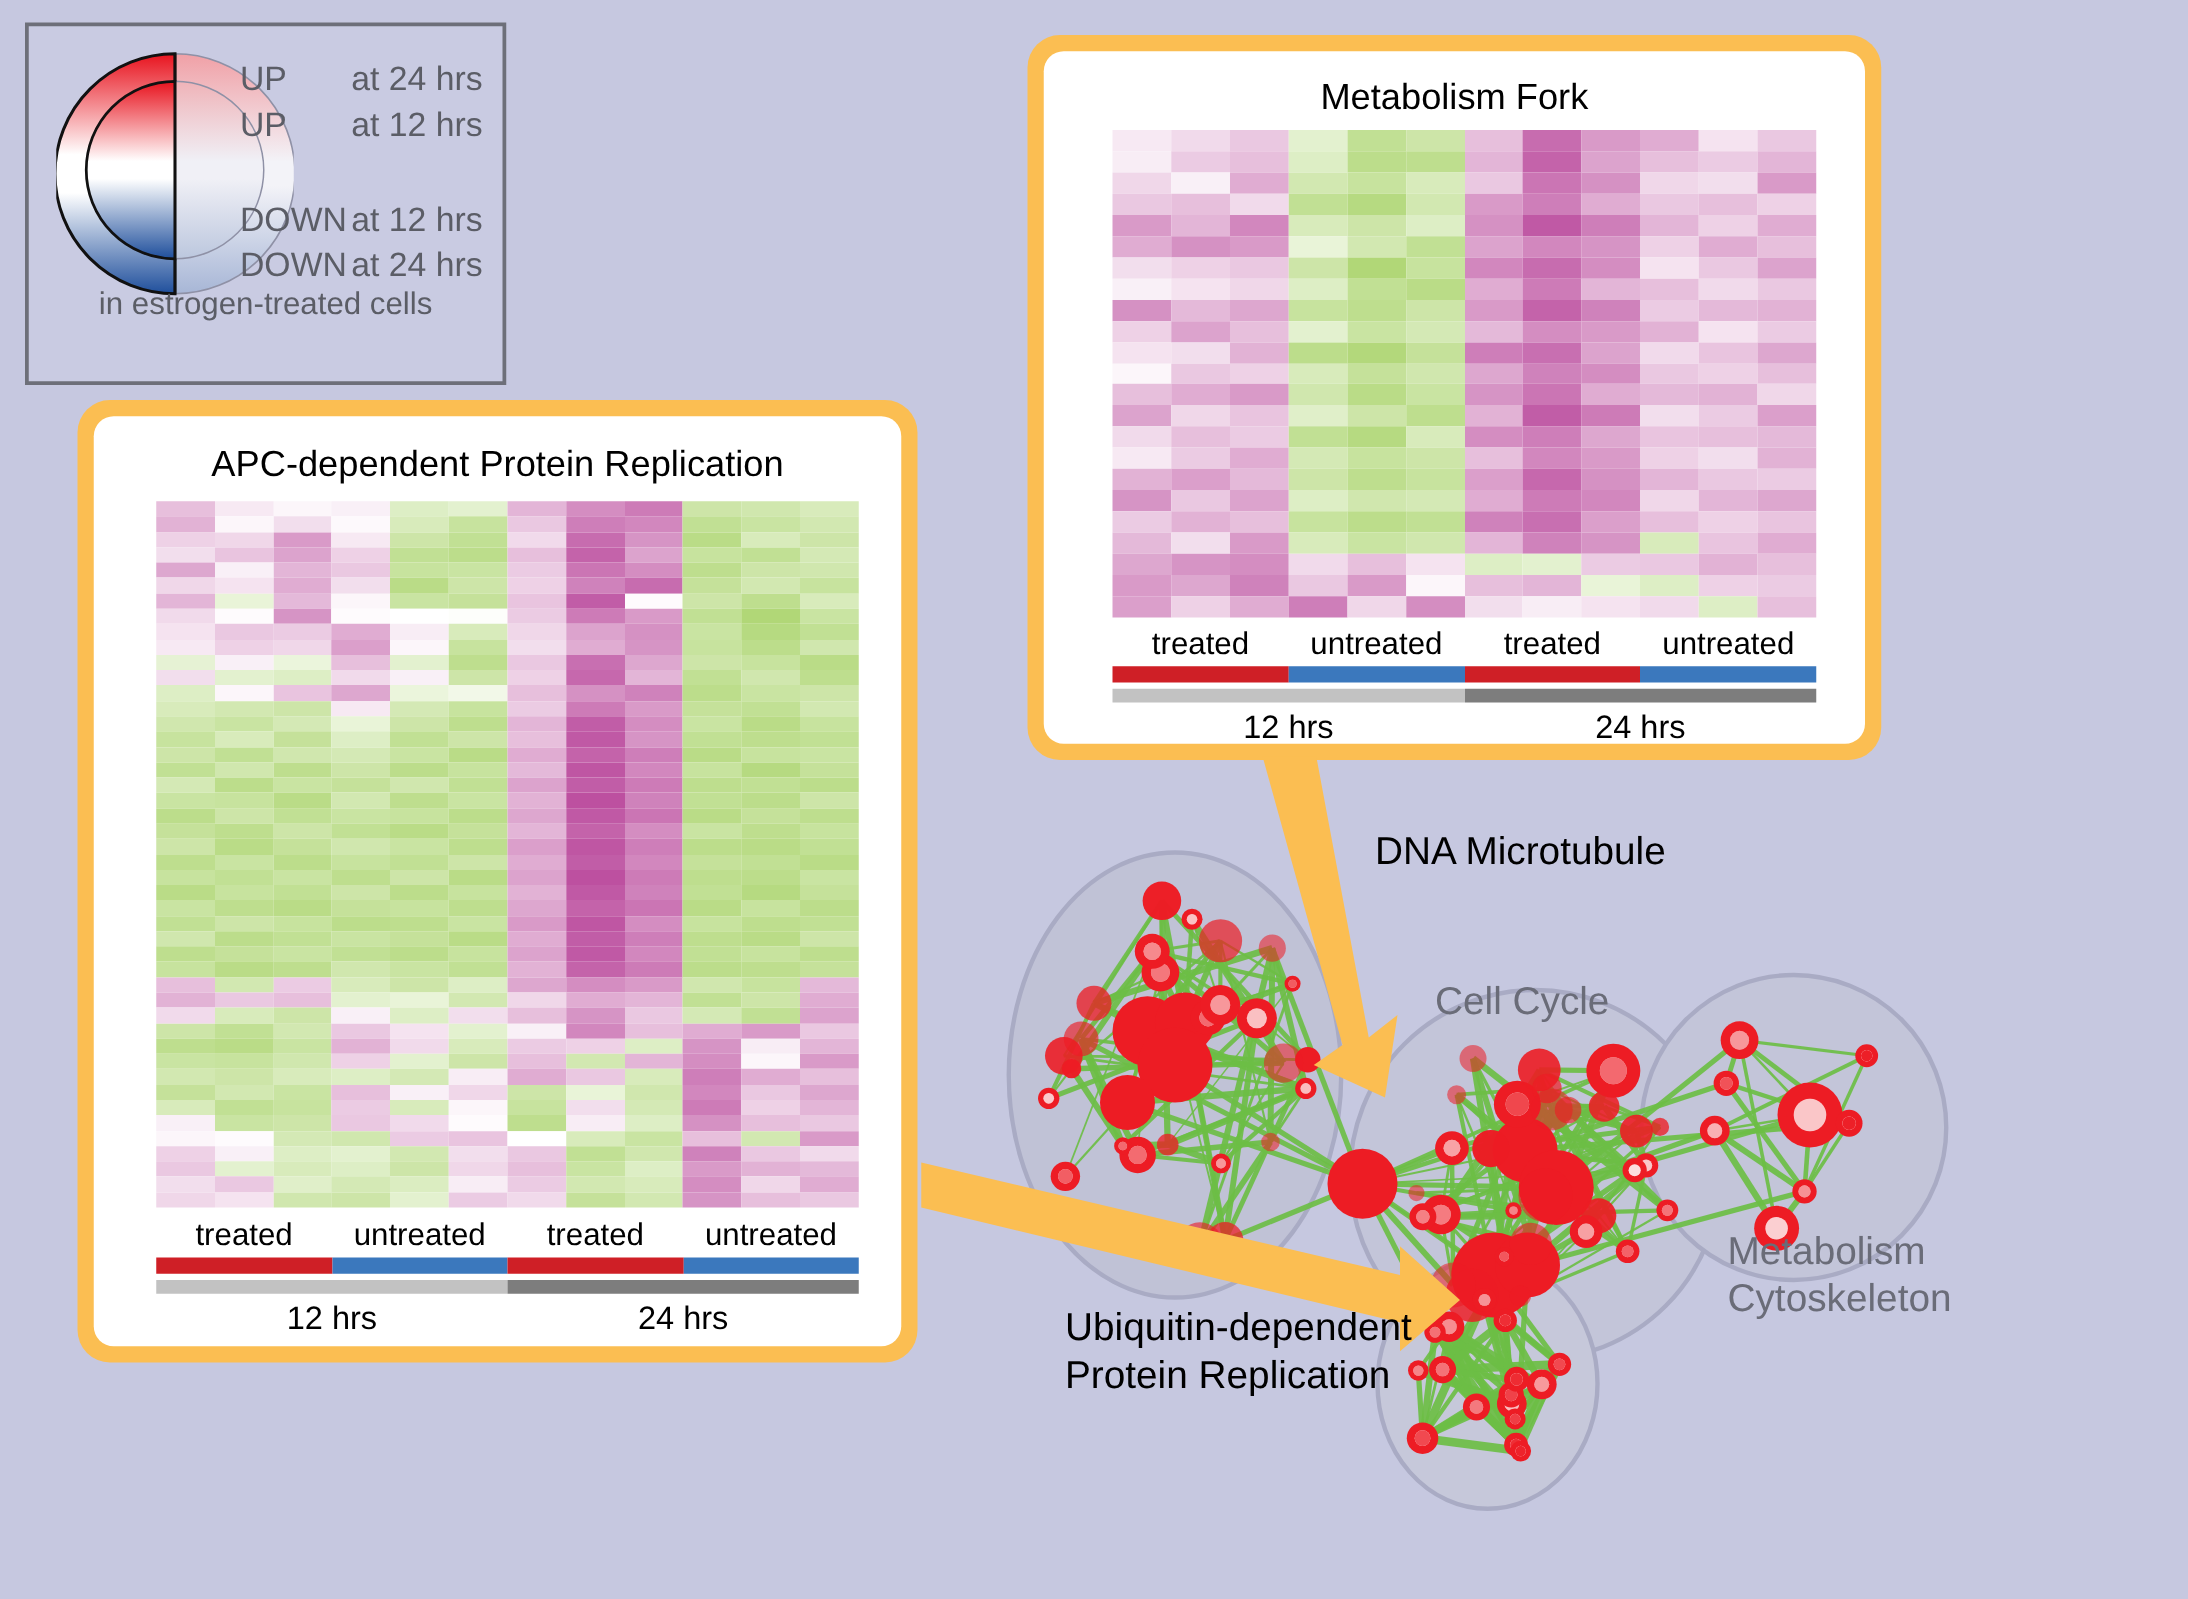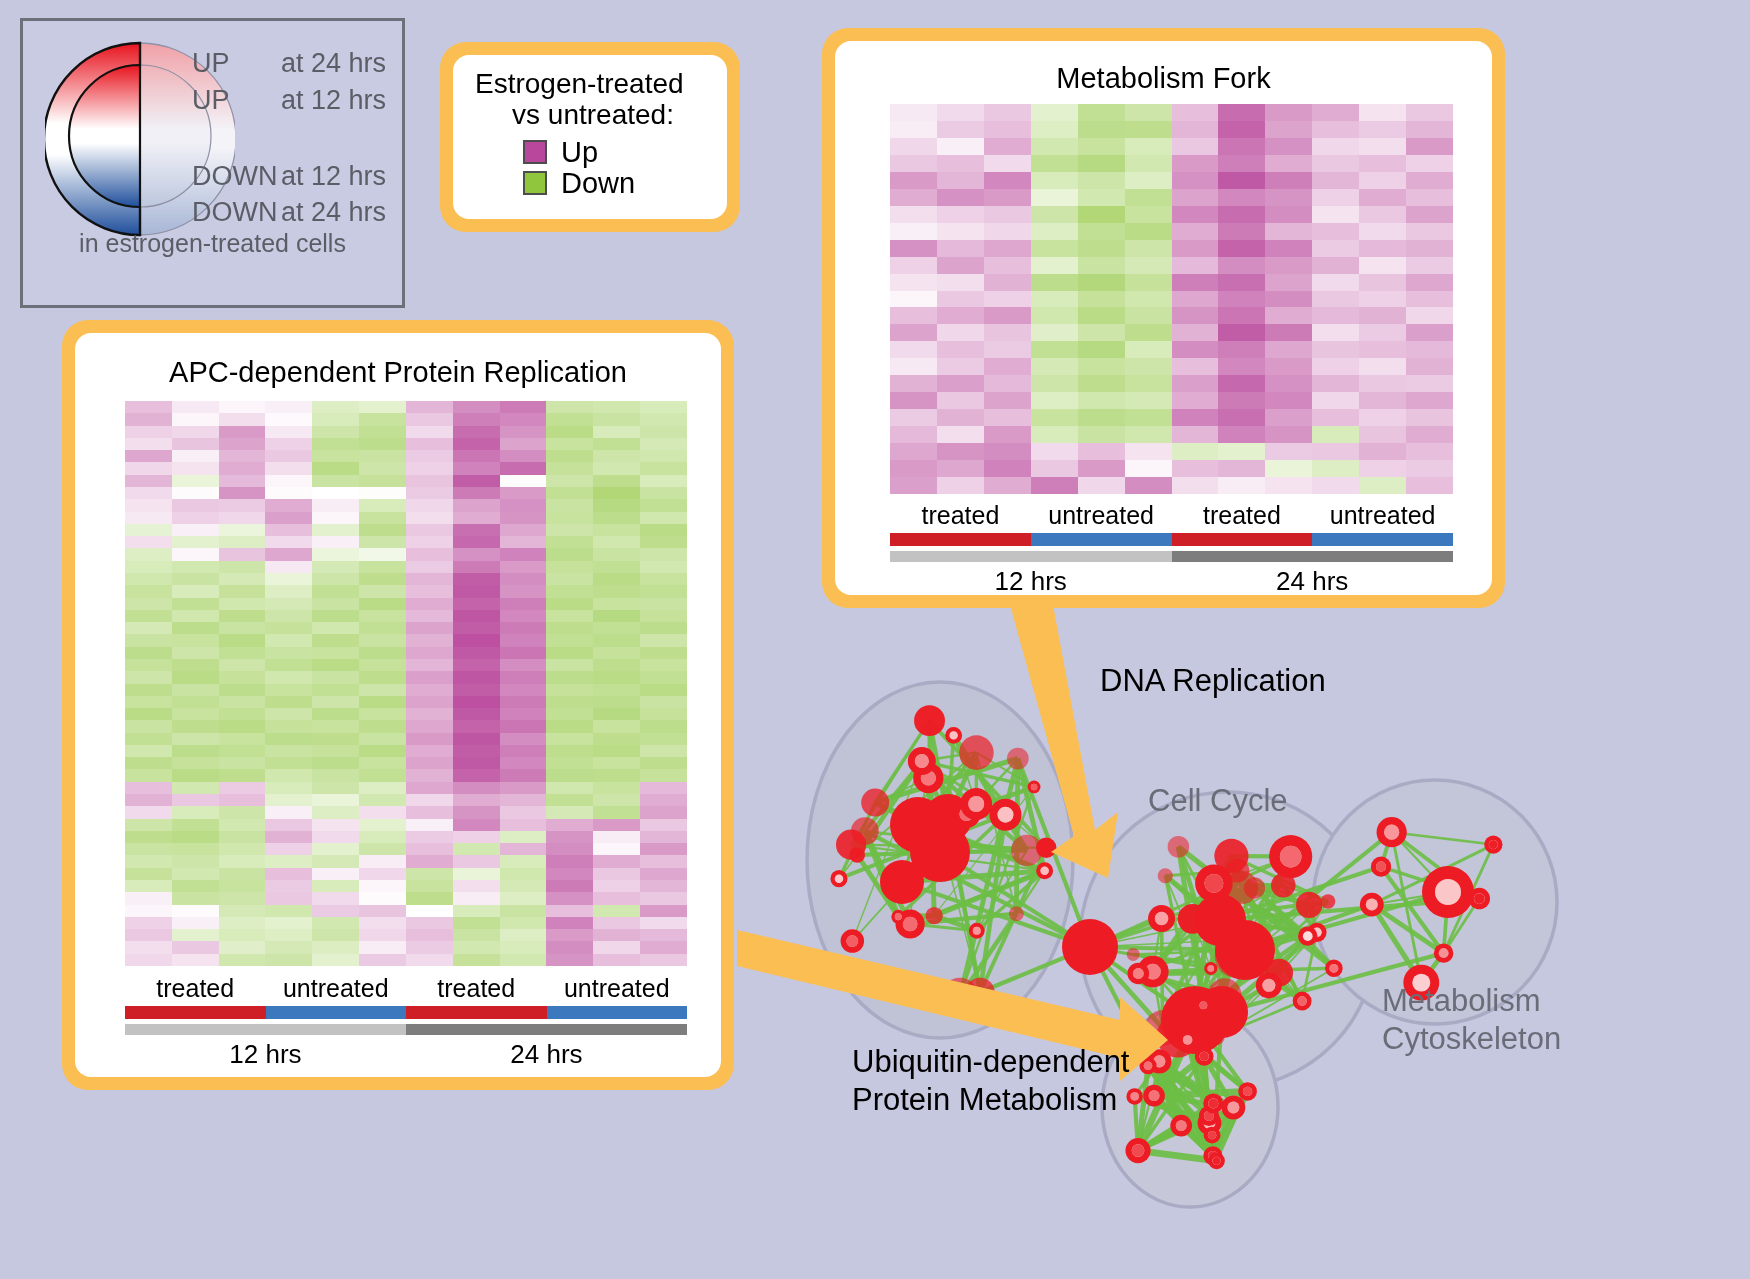--- a/index.html
+++ b/index.html
@@ -132,38 +132,20 @@
     <div class="ring-label" style="left:258px;top:140px;">at 12 hrs</div>
 
     <div class="ring-label" style="left:169px;top:176px;">DOWN</div>
     <div class="ring-label" style="left:258px;top:176px;">at 24 hrs</div>
 
     <div id="legend-footer">
       <div>in estrogen-treated cells</div>
     </div>
   </div>
 
-  <div class="callout" id="estrogen-key">
-    <div class="callout-inner">
-      <div class="key-title">
-        <span>Estrogen-treated</span>
-        <span class="l2">vs untreated:</span>
-      </div>
-      <div class="key-rows">
-        <div class="key-row">
-          <span class="swatch" style="background:#b9479b"></span>
-          <span class="lbl">Up</span>
-        </div>
-        <div class="key-row">
-          <span class="swatch" style="background:#8fc63d"></span>
-          <span class="lbl">Down</span>
-        </div>
-      </div>
-    </div>
-  </div>
 
   <div class="callout" id="panel-rep">
     <div class="callout-inner">
       <div class="panel-title">Metabolism Fork</div>
       <div class="hm" id="hm-rep" style="left: 55px; top: 63px; width: 563px; height: 390px; grid-template-columns: repeat(12, 1fr); grid-template-rows: repeat(23, 1fr);">
           <div class="hm-cell" style="background: rgb(247, 233, 243);"></div>
           <div class="hm-cell" style="background: rgb(241, 218, 235);"></div>
           <div class="hm-cell" style="background: rgb(234, 200, 225);"></div>
           <div class="hm-cell" style="background: rgb(227, 241, 207);"></div>
           <div class="hm-cell" style="background: rgb(193, 224, 148);"></div>
@@ -1694,24 +1676,24 @@
       </svg>
   </div>
 
   <svg style="position:absolute;left:0;top:0;width:1750px;height:1279px;pointer-events:none;">
 
     <polygon points="1010,605 1053,605 1095,830 1118,812 1108,878 1051,852 1074,836" fill="#fbbe52"></polygon>
 
     <polygon points="737,930 1120,1020 1120,997 1168,1040 1120,1081 1120,1058 737,966" fill="#fbbe52"></polygon>
   </svg>
 
-  <div class="cluster-label abs" id="lbl-dna">DNA Replication</div>
+  <div class="cluster-label abs" id="lbl-dna">DNA Microtubule</div>
   <div class="cluster-label abs" id="lbl-cc">Cell Cycle</div>
   <div class="cluster-label abs" id="lbl-mt">
     <div>Metabolism</div>
     <div>Cytoskeleton</div>
   </div>
   <div class="cluster-label abs" id="lbl-ub">
     <div>Ubiquitin-dependent</div>
-    <div>Protein Metabolism</div>
+    <div>Protein Replication</div>
   </div>
 
 </div>
 
 </body></html>

